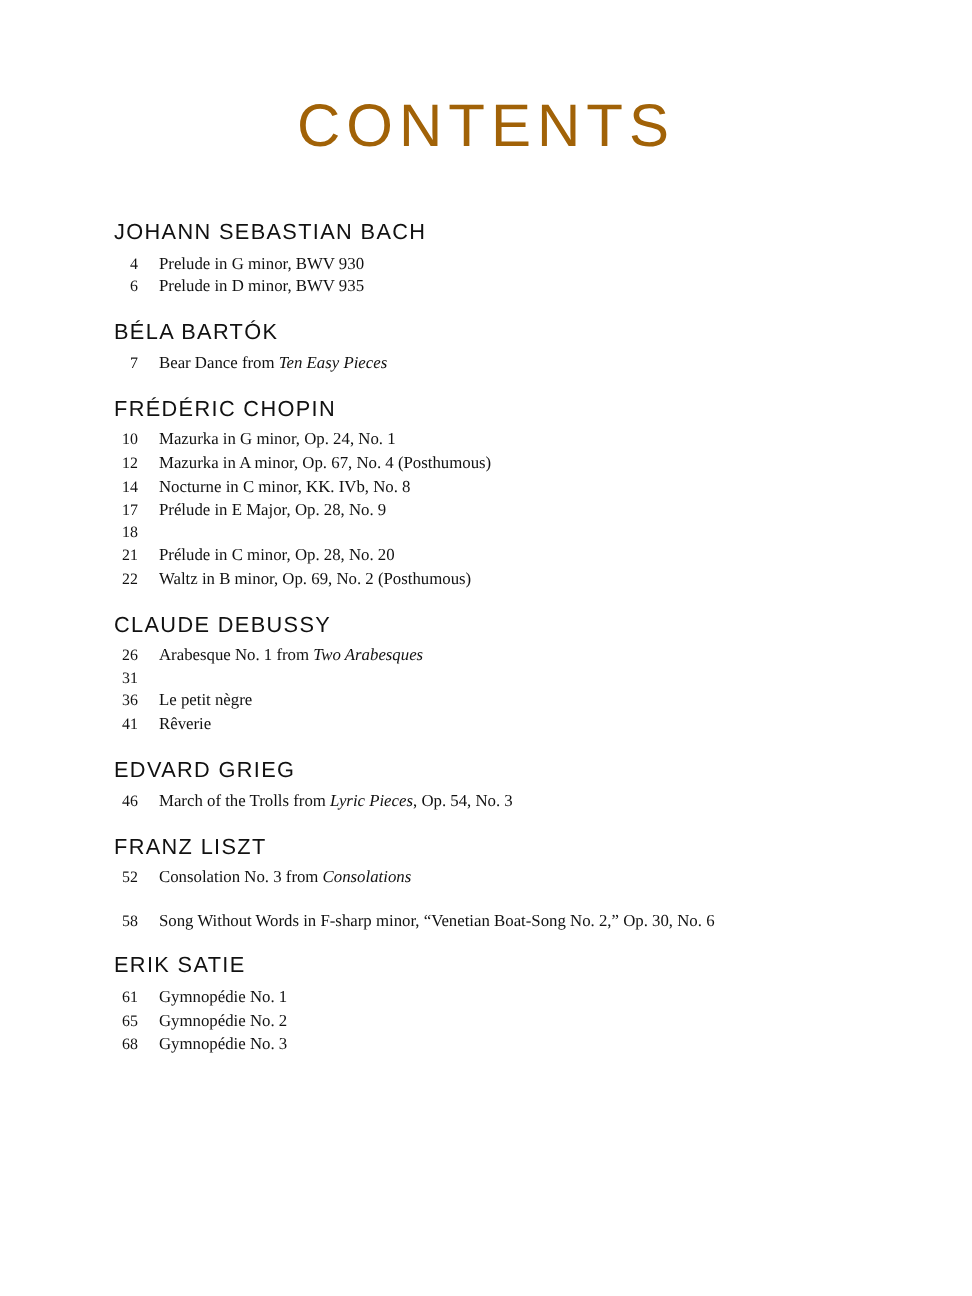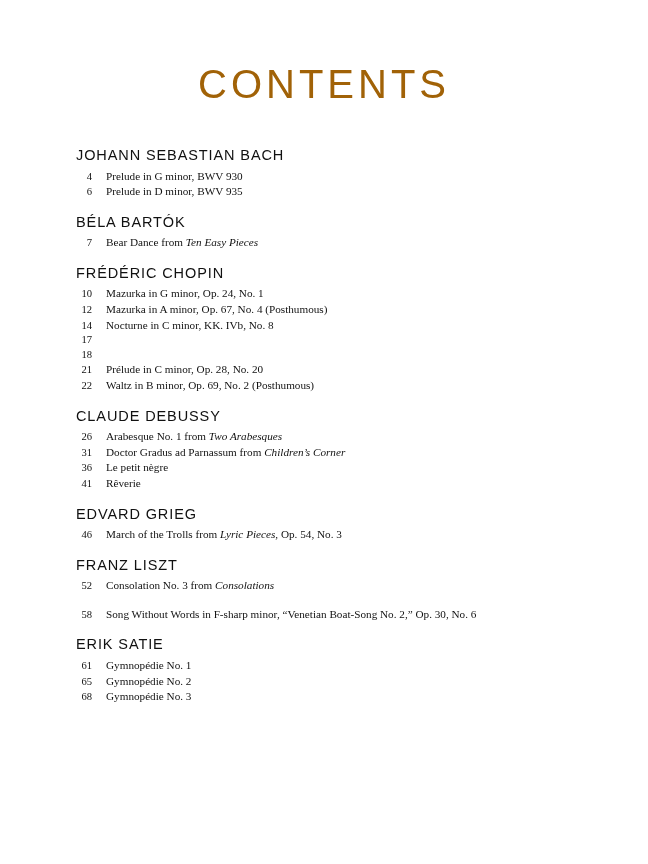--- a/index.html
+++ b/index.html
@@ -117,20 +117,21 @@
           <li class="work-row">
             <span class="work-page">12</span>
             <span class="work-title"><span>Mazurka in A minor, Op. 67, No. 4 (Posthumous)</span></span>
           </li>
           <li class="work-row">
             <span class="work-page">14</span>
             <span class="work-title"><span>Nocturne in C minor, KK. IVb, No. 8</span></span>
           </li>
           <li class="work-row">
             <span class="work-page">17</span>
+            <span class="work-title"><span>Prélude in E Major, Op. 28, No. 9</span></span>
           </li>
           <li class="work-row">
             <span class="work-page">18</span>
           </li>
           <li class="work-row">
             <span class="work-page">21</span>
             <span class="work-title"><span>Prélude in C minor, Op. 28, No. 20</span></span>
           </li>
           <li class="work-row">
             <span class="work-page">22</span>
@@ -140,21 +141,20 @@
       </li>
       <li class="composer-block">
         <div class="composer-name">CLAUDE DEBUSSY</div>
         <ul class="works">
           <li class="work-row">
             <span class="work-page">26</span>
             <span class="work-title"><span>Arabesque No. 1 from </span><i>Two Arabesques</i></span>
           </li>
           <li class="work-row">
             <span class="work-page">31</span>
-            <span class="work-title"><span>Doctor Gradus ad Parnassum from </span><i>Children’s Corner</i></span>
           </li>
           <li class="work-row">
             <span class="work-page">36</span>
             <span class="work-title"><span>Le petit nègre</span></span>
           </li>
           <li class="work-row">
             <span class="work-page">41</span>
             <span class="work-title"><span>Rêverie</span></span>
           </li>
         </ul>

